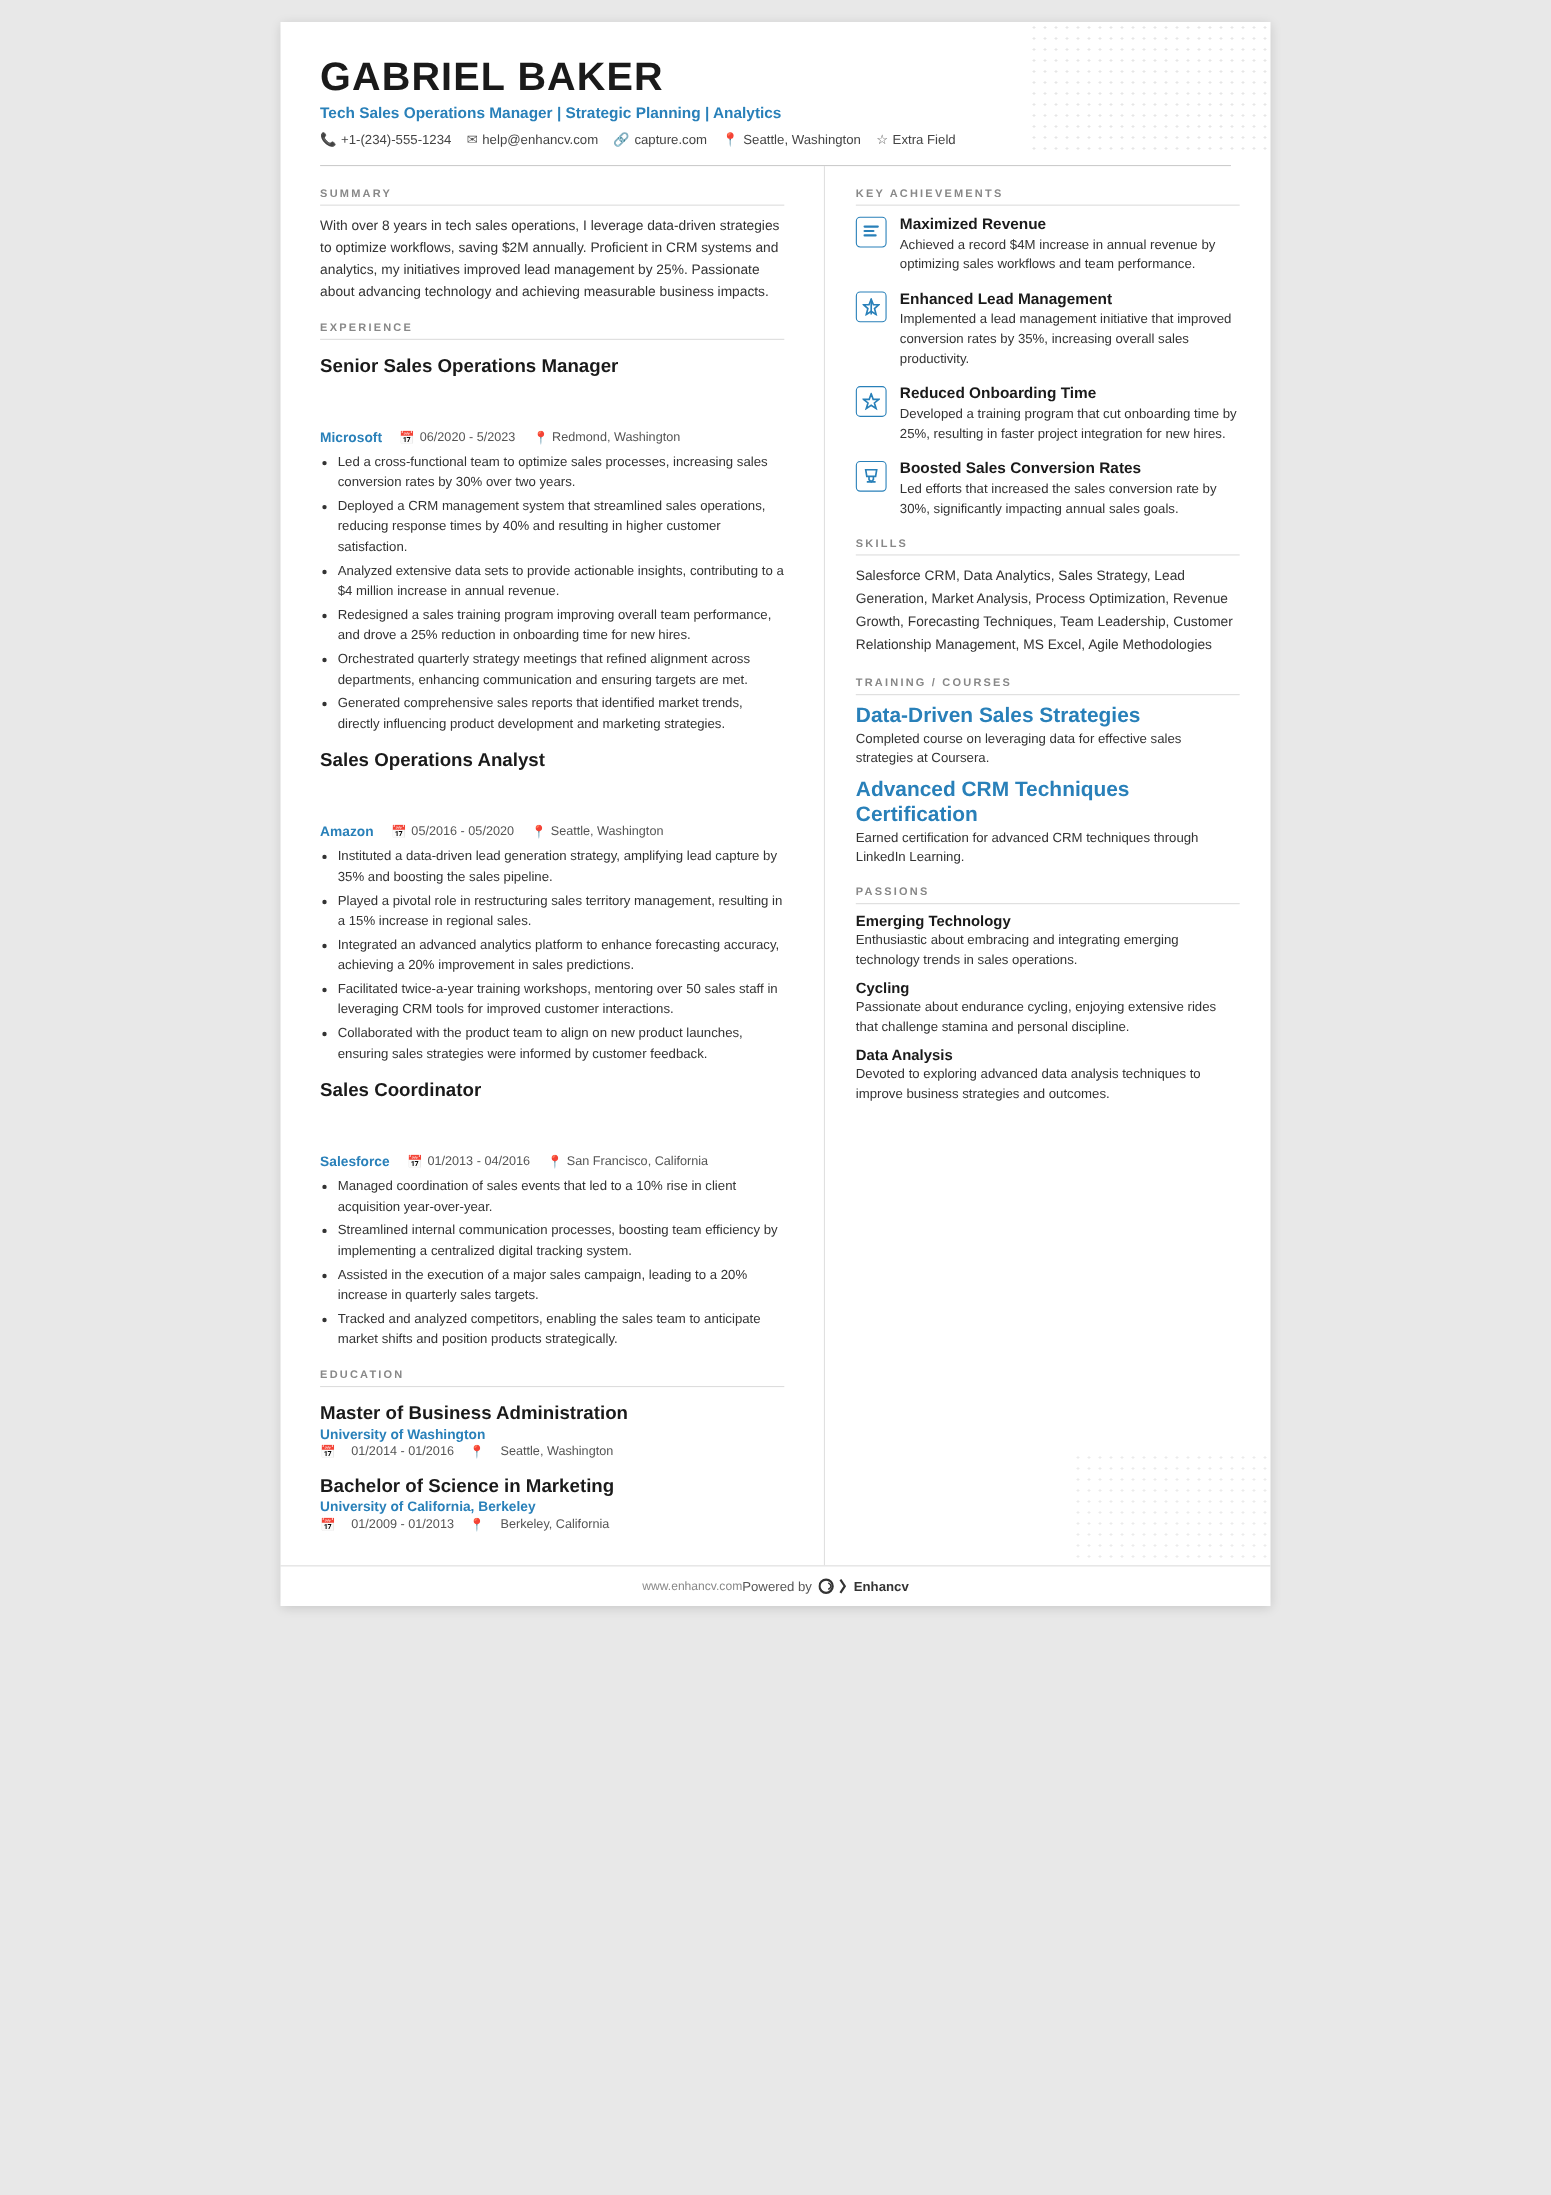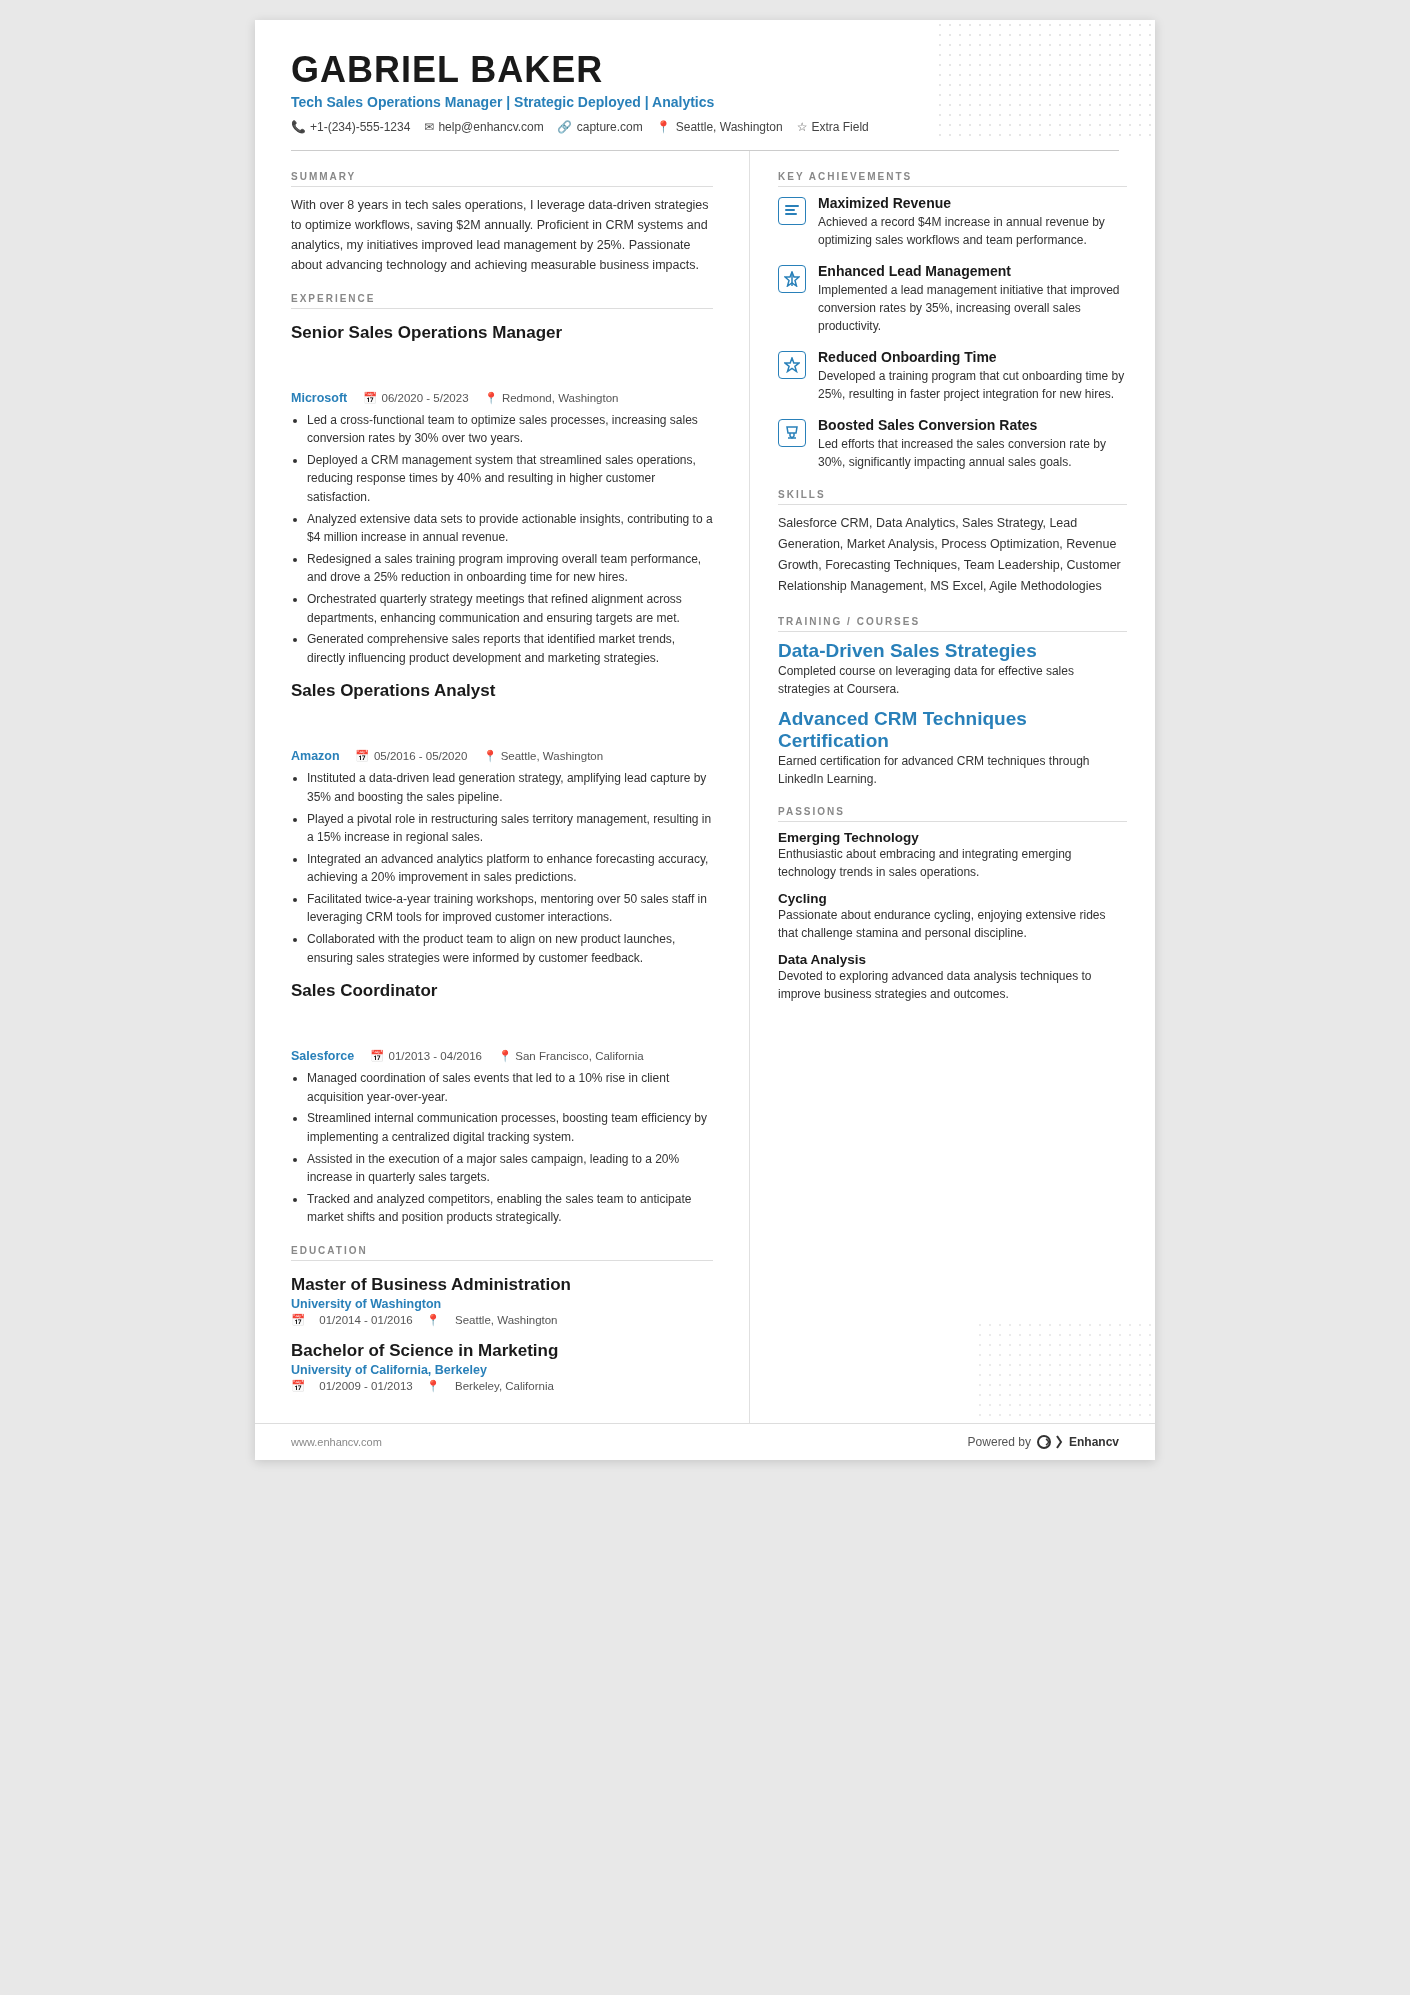--- a/index.html
+++ b/index.html
@@ -222,21 +222,21 @@
     }
     .passion-desc {
       font-size: 12px;
       color: #333;
       line-height: 1.5;
     }
     .footer {
       border-top: 1px solid #ddd;
       padding: 10px 36px;
       display: flex;
-      justify-content: space-between;
+      justify-content: center;
       align-items: center;
       font-size: 11px;
       color: #888;
     }
     .footer-logo {
       display: flex;
       align-items: center;
       gap: 6px;
       font-size: 12px;
       color: #555;
@@ -261,21 +261,21 @@
     }
   </style>
 </head>
 <body>
 
 <div class="page">
   <div class="dot-pattern"></div>
 
   <div class="header">
     <h1>GABRIEL BAKER</h1>
-    <div class="subtitle">Tech Sales Operations Manager | Strategic Deployed | Analytics</div>
+    <div class="subtitle">Tech Sales Operations Manager | Strategic Planning | Analytics</div>
     <div class="contact-bar">
       <span class="contact-item">
         <span class="contact-icon">📞</span>
         <span>+1-(234)-555-1234</span>
       </span>
       <span class="contact-item">
         <span class="contact-icon">✉</span>
         <span>help@enhancv.com</span>
       </span>
       <span class="contact-item">

